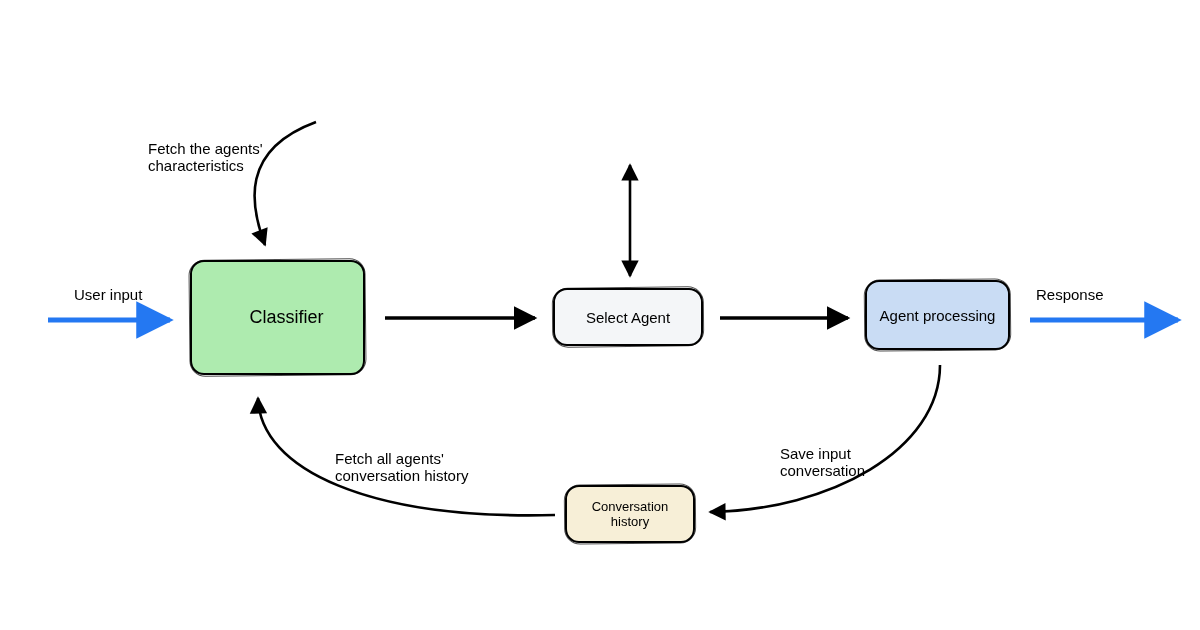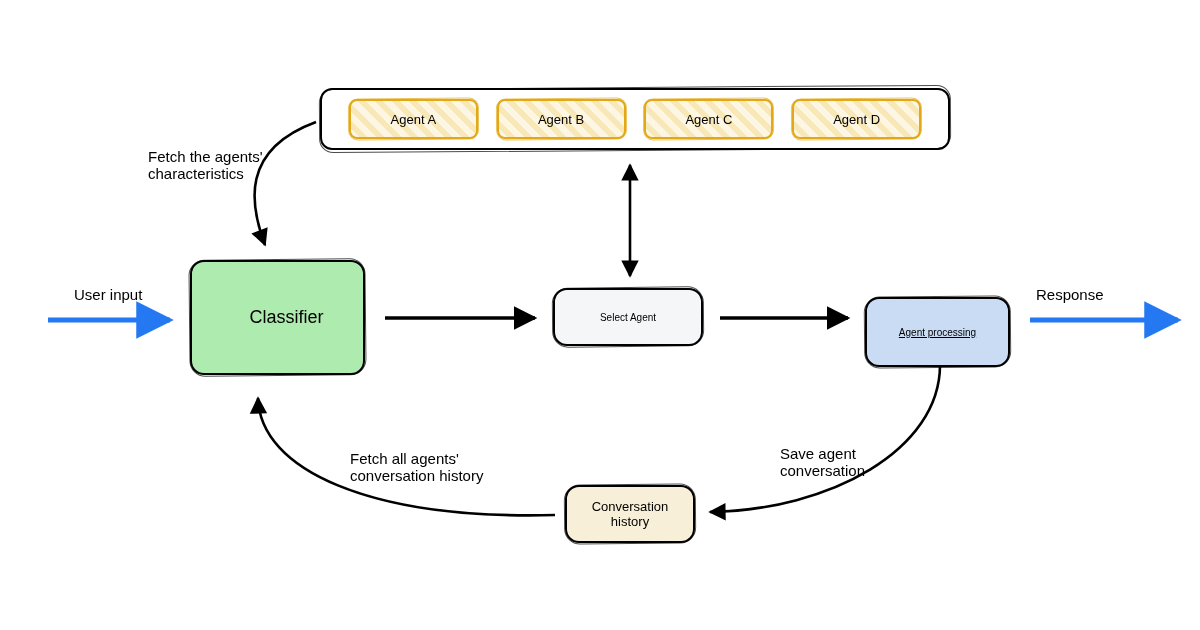--- a/index.html
+++ b/index.html
@@ -18,21 +18,21 @@
   }
   
   .box {
     position: absolute;
     border: 2px solid #000;
     border-radius: 14px;
     display: flex;
     align-items: center;
     justify-content: center;
     text-align: center;
-    font-size: 10px;
+    font-size: 15px;
     padding: 6px;
     box-sizing: border-box;
     background: #fff;
   }
   .box::after {
     content: "";
     position: absolute;
     inset: -3px;
     border: 1.5px solid rgba(0,0,0,0.7);
     border-radius: 16px;
@@ -110,64 +110,50 @@
     width: 1200px;
     height: 630px;
     pointer-events: none;
   }
 </style>
 </head>
 <body>
 
 <div class="stage">
 
-  <div class="agents-container" style="left:320px; top:88px; width:630px; height:62px;">
-    <div class="agent">
-      <span>Agent A</span>
-    </div>
-    <div class="agent">
-      <span>Agent B</span>
-    </div>
-    <div class="agent">
-      <span>Agent C</span>
-    </div>
-    <div class="agent">
-      <span>Agent D</span>
-    </div>
-  </div>
 
   <div class="box classifier" style="left:190px; top:260px; width:175px; height:115px; font-size:18px;padding-left:24px;">
     <span>Classifier</span>
   </div>
 
   <div class="box select-agent" style="left:553px; top:288px; width:150px; height:58px;">
     <span>Select Agent</span>
   </div>
 
-  <div class="box agent-processing" style="left:865px; top:297px; width:145px; height:70px;text-decoration:underline;">
+  <div class="box agent-processing" style="left:865px; top:280px; width:145px; height:70px;">
     <span>Agent
 processing</span>
   </div>
 
   <div class="box conversation-history" style="left:565px; top:485px; width:130px; height:58px;">
     <span>Conversation
 history</span>
   </div>
 
   <div class="label" style="left:74px; top:286px;">User input</div>
 
   <div class="label" style="left:1036px; top:286px;">Response</div>
 
-  <div class="label" style="left:148px; top:148px;">Fetch the agents'
+  <div class="label" style="left:148px; top:140px;">Fetch the agents'
 characteristics</div>
 
-  <div class="label" style="left:350px; top:450px;">Fetch all agents'
+  <div class="label" style="left:335px; top:450px;">Fetch all agents'
 conversation history</div>
 
-  <div class="label" style="left:780px; top:445px;">Save agent
+  <div class="label" style="left:780px; top:445px;">Save input
 conversation</div>
 
   <svg class="overlay" viewBox="0 0 1200 630">
     <defs>
       <marker id="arrow-black" viewBox="0 0 12 12" refX="10" refY="6" markerWidth="8" markerHeight="8" orient="auto-start-reverse">
         <path d="M1,1 L11,6 L1,11 Z" fill="#000"></path>
       </marker>
       <marker id="arrow-blue" viewBox="0 0 12 12" refX="10" refY="6" markerWidth="9" markerHeight="9" orient="auto-start-reverse">
         <path d="M1,1 L11,6 L1,11 Z" fill="#2478F2"></path>
       </marker>

